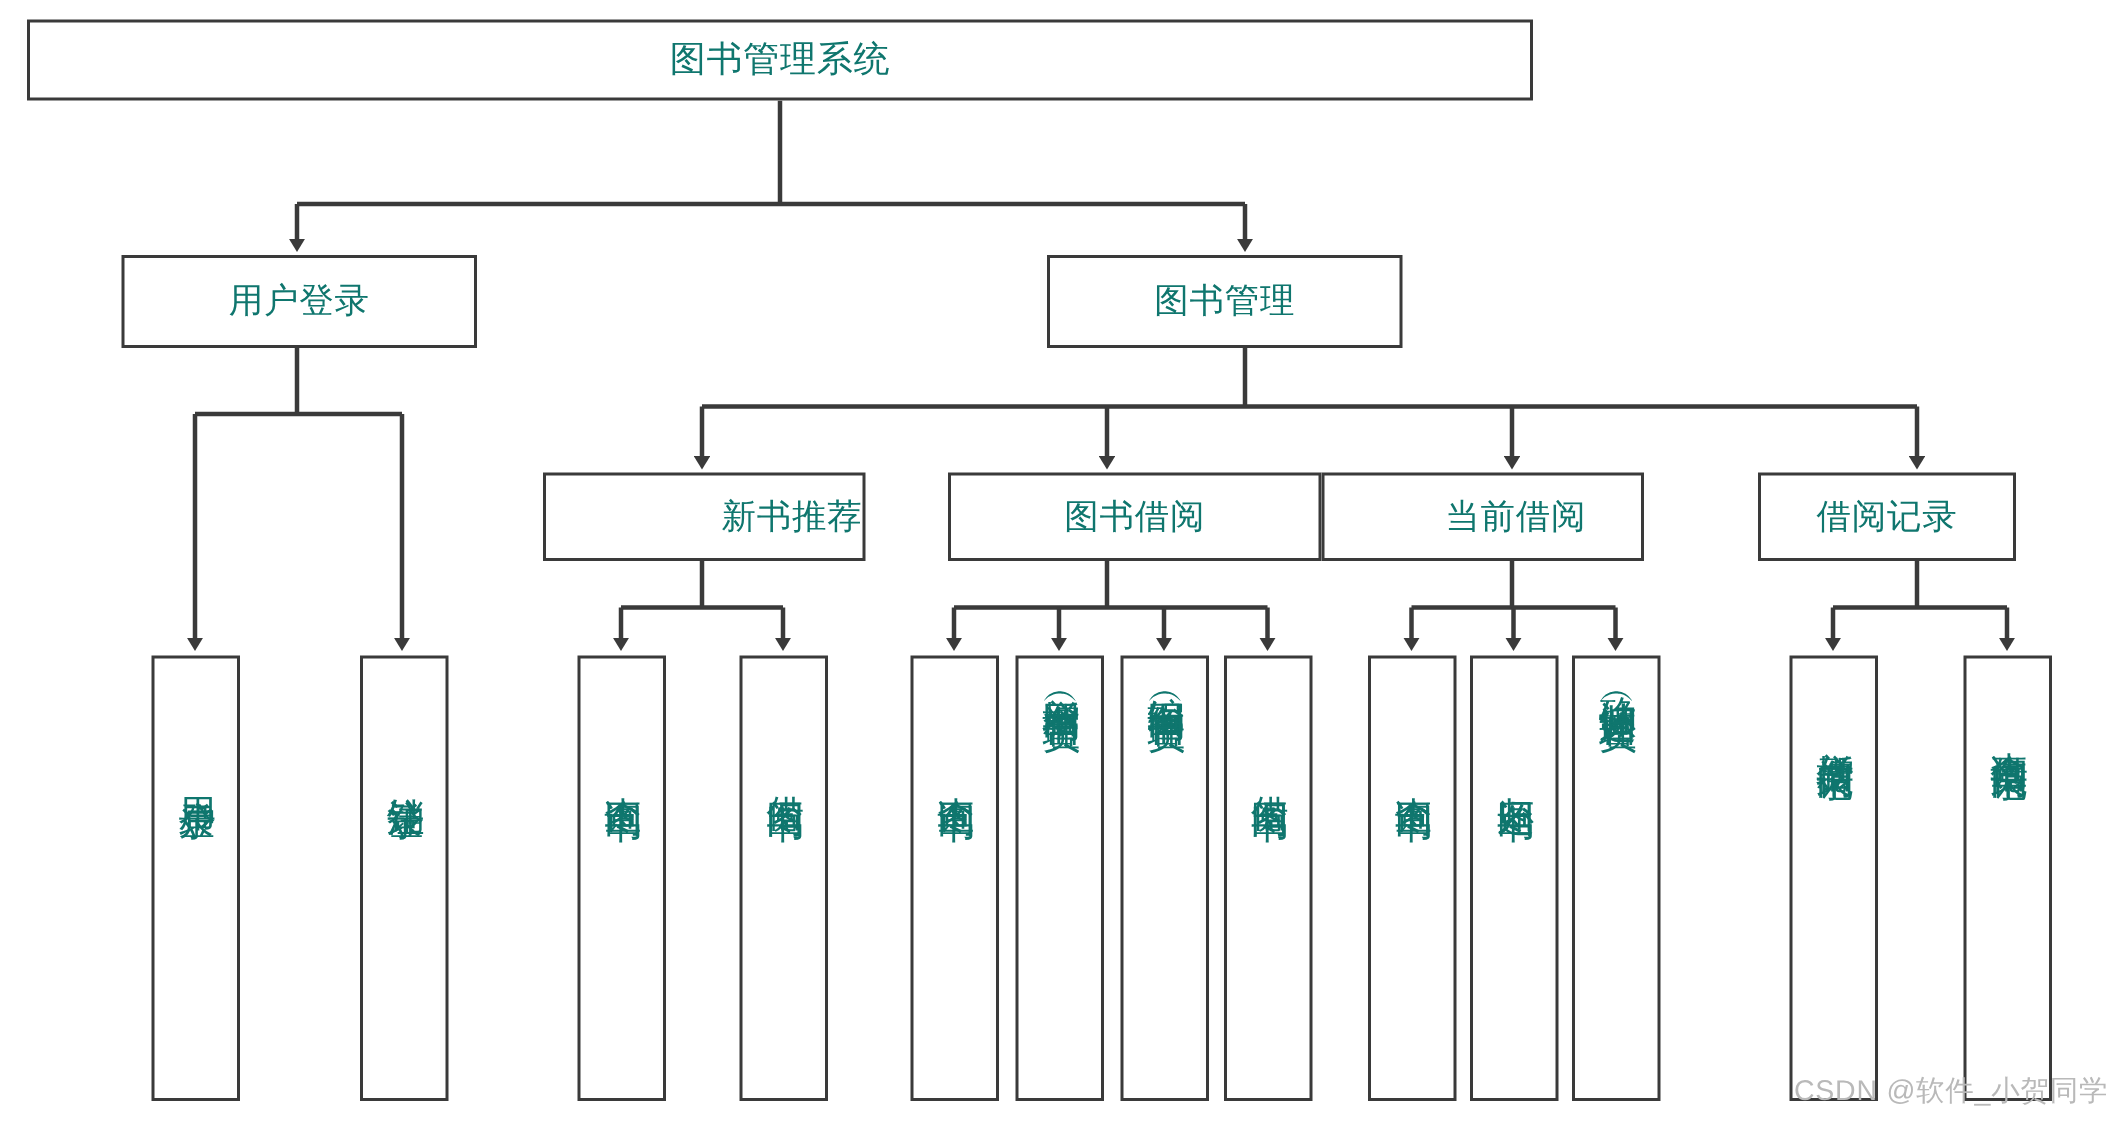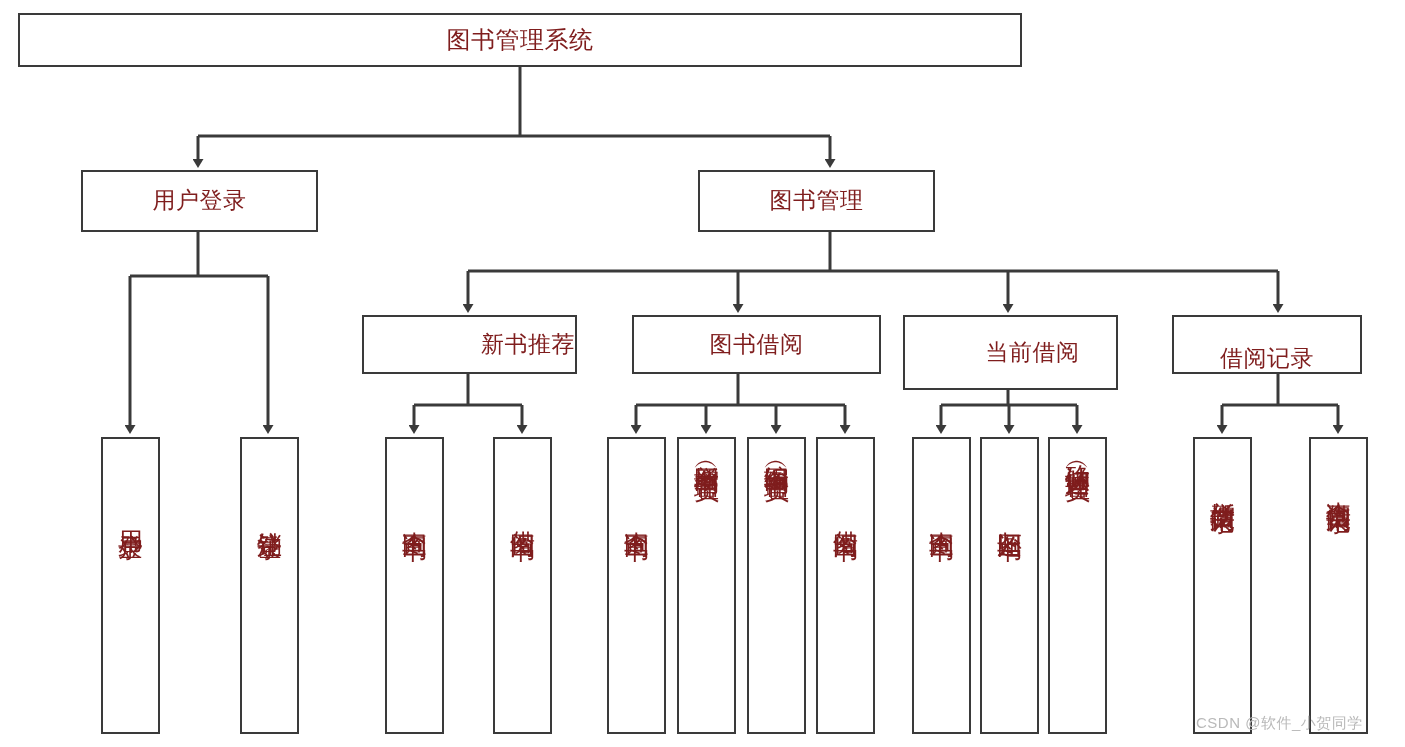--- a/index.html
+++ b/index.html
@@ -27,21 +27,21 @@
     height: 747px;
   }
   .node {
     position: absolute;
     box-sizing: border-box;
     border: 2.5px solid #3a3a3a;
     background: #ffffff;
     display: flex;
     align-items: center;
     justify-content: center;
-    color: #7f1d1d;
+    color: #0f766e;
     font-family: Liberation Serif, serif;
   }
   .node .label {
     display: block;
     text-align: center;
     line-height: 1.18;
     letter-spacing: 0.5px;
   }
   .node.horizontal .label {
     writing-mode: horizontal-tb;
@@ -57,21 +57,21 @@
     text-orientation: upright;
     font-size: 25px;
     line-height: 1.0;
     letter-spacing: 2px;
     white-space: nowrap;
   }
   #node-root .label { font-size: 24px; }
   .watermark {
     position: absolute;
     color: #b9b9b9;
-    font-size: 15px;
+    font-size: 19px;
     white-space: nowrap;
     letter-spacing: 0.5px;
     pointer-events: none;
   }
 </style>
 </head>
 <body>
 
 <div id="diagram-root">
 
@@ -135,24 +135,24 @@
   <div class="node horizontal" style="left:698px; top:170px; width:237px; height:62px;">
     <span class="label">图书管理</span>
   </div>
 
   <div class="node horizontal" style="left:362px; top:315px; width:215px; height:59px;justify-content:flex-end;">
     <span class="label">新书推荐</span>
   </div>
   <div class="node horizontal" style="left:632px; top:315px; width:249px; height:59px;">
     <span class="label">图书借阅</span>
   </div>
-  <div class="node horizontal" style="left:903px; top:315px; width:215px; height:75px;padding-left:44px;">
+  <div class="node horizontal" style="left:881px; top:315px; width:215px; height:59px;padding-left:44px;">
     <span class="label">当前借阅</span>
   </div>
-  <div class="node horizontal" style="left:1172px; top:315px; width:190px; height:59px;align-items:flex-end;">
+  <div class="node horizontal" style="left:1172px; top:315px; width:172px; height:59px;">
     <span class="label">借阅记录</span>
   </div>
 
   <div class="node vertical" style="left:101px; top:437px; width:59px; height:297px; padding-top:72px;">
     <span class="label">用户登录</span>
   </div>
   <div class="node vertical" style="left:240px; top:437px; width:59px; height:297px; padding-top:72px;">
     <span class="label">注销登录</span>
   </div>
 

